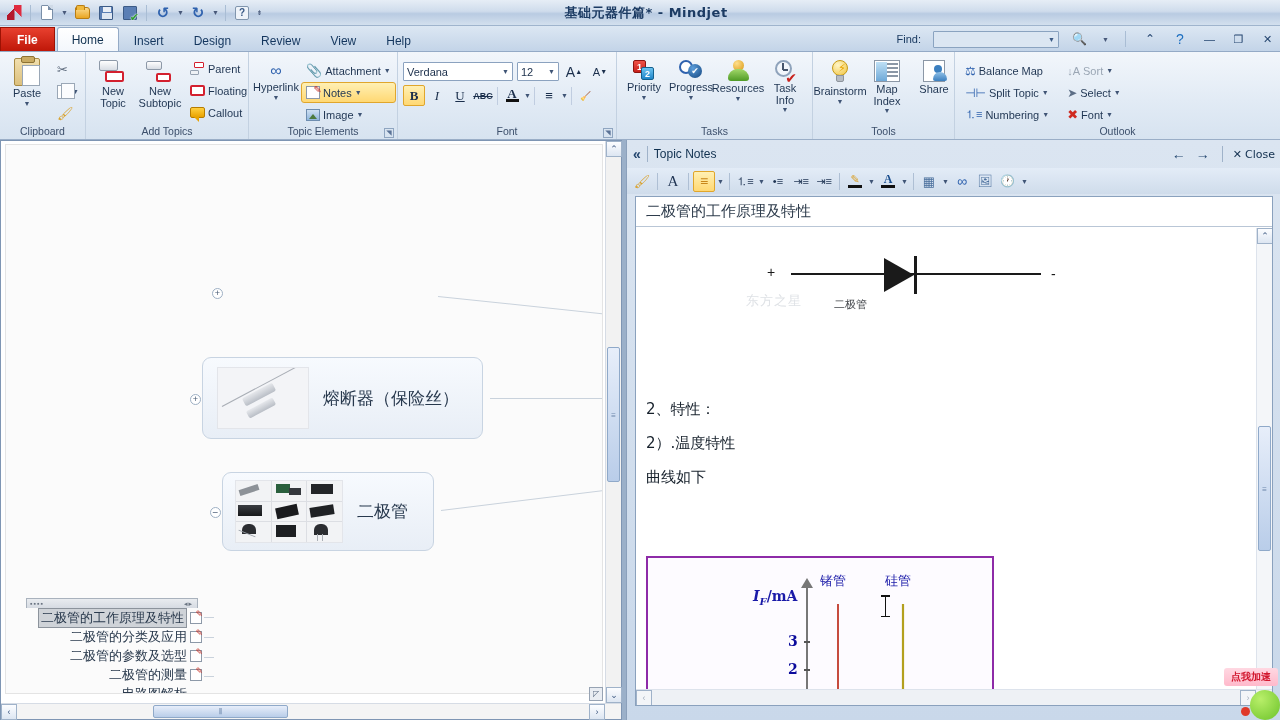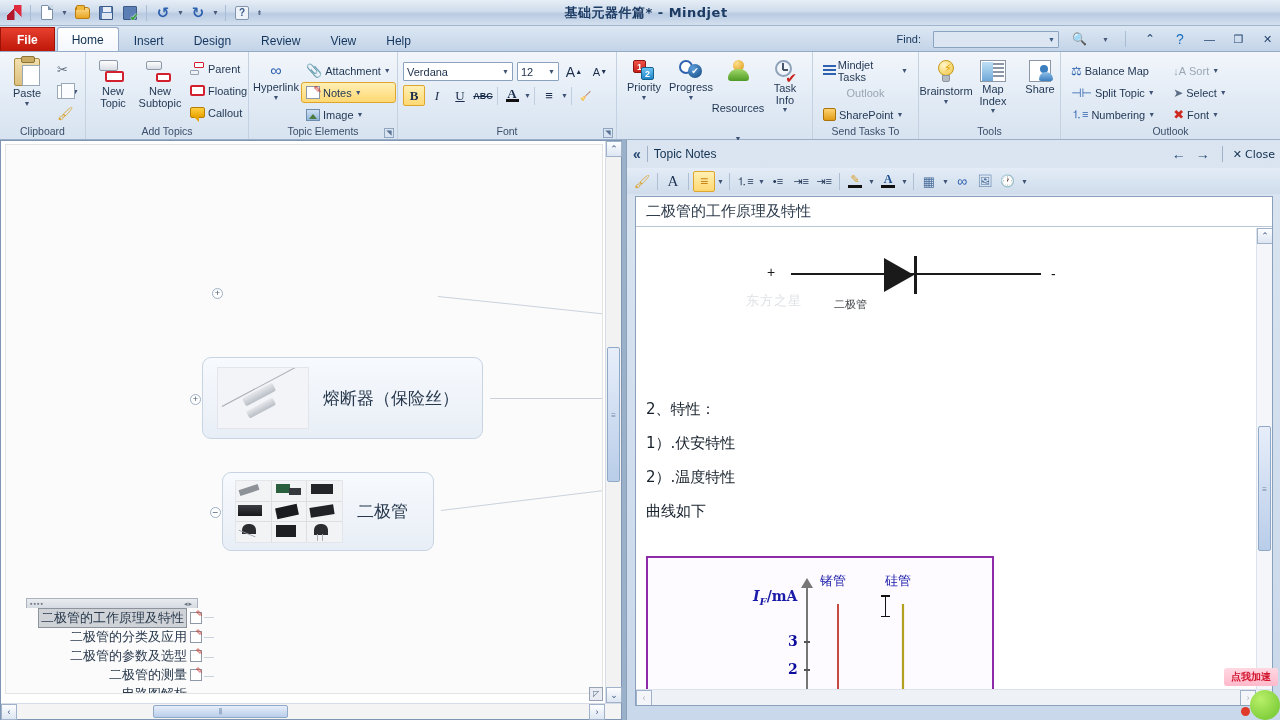--- a/index.html
+++ b/index.html
@@ -521,21 +521,21 @@
           <span class="caret">▼</span>
         </div>
         <div class="big-btn" style="width:50px;">
           <span class="ic ic-prog">
               <i class="a"></i>
               <i class="b">✔</i>
             </span>
           <span class="big-lbl">Progress</span>
           <span class="caret">▼</span>
         </div>
-        <div class="big-btn" style="width:56px;gap:20px;">
+        <div class="big-btn" style="width:56px;">
           <span class="ic ic-res">
               <i class="a"></i>
               <i class="b"></i>
             </span>
           <span class="big-lbl">Resources</span>
           <span class="caret">▼</span>
         </div>
         <div class="big-btn" style="width:40px;">
           <span class="ic ic-taskinfo">
               <i class="a"></i>
@@ -543,44 +543,20 @@
               <i class="c"></i>
               <i class="d">✔</i>
             </span>
           <span class="big-lbl">Task Info</span>
           <span class="caret">▼</span>
         </div>
       </div>
       <div class="grp-label">Tasks</div>
     </div>
 
-    <div class="grp" style="width:106px;">
-      <div class="grp-body" style="padding-top:4px;">
-        <div class="sm-col">
-          <div class="sm-btn">
-            <span class="ic ic-mjtask">
-                <i class="r1"></i>
-                <i class="r2"></i>
-                <i class="r3"></i>
-              </span>
-            <span>Mindjet Tasks</span>
-            <span class="caret">▼</span>
-          </div>
-          <div class="sm-btn dis" style="justify-content:center;">
-            <span>Outlook</span>
-          </div>
-          <div class="sm-btn">
-            <span class="ic ic-sp"></span>
-            <span>SharePoint</span>
-            <span class="caret">▼</span>
-          </div>
-        </div>
-      </div>
-      <div class="grp-label">Send Tasks To</div>
-    </div>
 
     <div class="grp" style="width:142px;">
       <div class="grp-body" style="padding-top:2px;">
         <div class="big-btn" style="width:52px;">
           <span class="ic ic-bulb">
               <i class="a"></i>
               <i class="c">⚡</i>
               <i class="b"></i>
             </span>
           <span class="big-lbl">Brainstorm</span>
@@ -811,21 +787,20 @@
             <span style="position:absolute;left:121px;top:30px;font-size:14px;color:#1a1a1a;">+</span>
             <span style="position:absolute;left:145px;top:39px;width:250px;height:2px;background:#1a1a1a;"></span>
             <span style="position:absolute;left:238px;top:24px;width:0;height:0;border-top:17px solid transparent;border-bottom:17px solid transparent;border-left:30px solid #1a1a1a;"></span>
             <span style="position:absolute;left:268px;top:22px;width:3px;height:38px;background:#1a1a1a;"></span>
             <span style="position:absolute;left:405px;top:32px;font-size:14px;color:#1a1a1a;">-</span>
             <span style="position:absolute;left:188px;top:63px;font-family:'DejaVu Sans',sans-serif;font-size:11px;color:#43464b;">二极管</span>
           </div>
 
           <div style="height:66px;"></div>
           <p class="note-line">2、特性：</p>
-          <p class="note-line">1）.伏安特性</p>
           <p class="note-line">2）.温度特性</p>
           <p class="note-line">曲线如下</p>
 
           <div class="chartbox">
             <div class="chart-inner">
               <div class="axis-arrow"></div>
               <div class="axis-v"></div>
 
               <div class="ylabel">
                 <span>I</span><span style="font-size:10px;vertical-align:sub;">F</span><span style="font-style:normal;">/mA</span>

